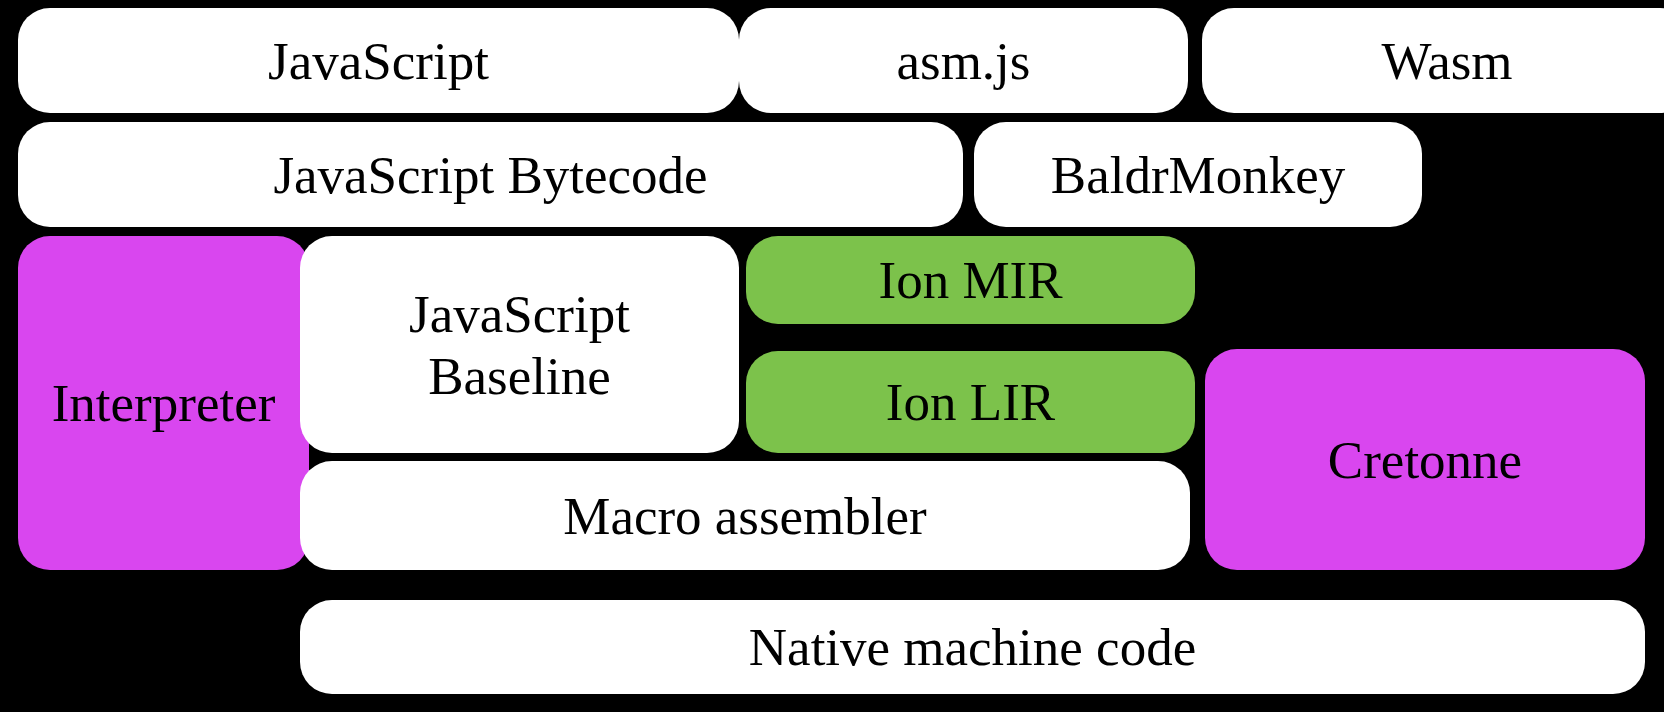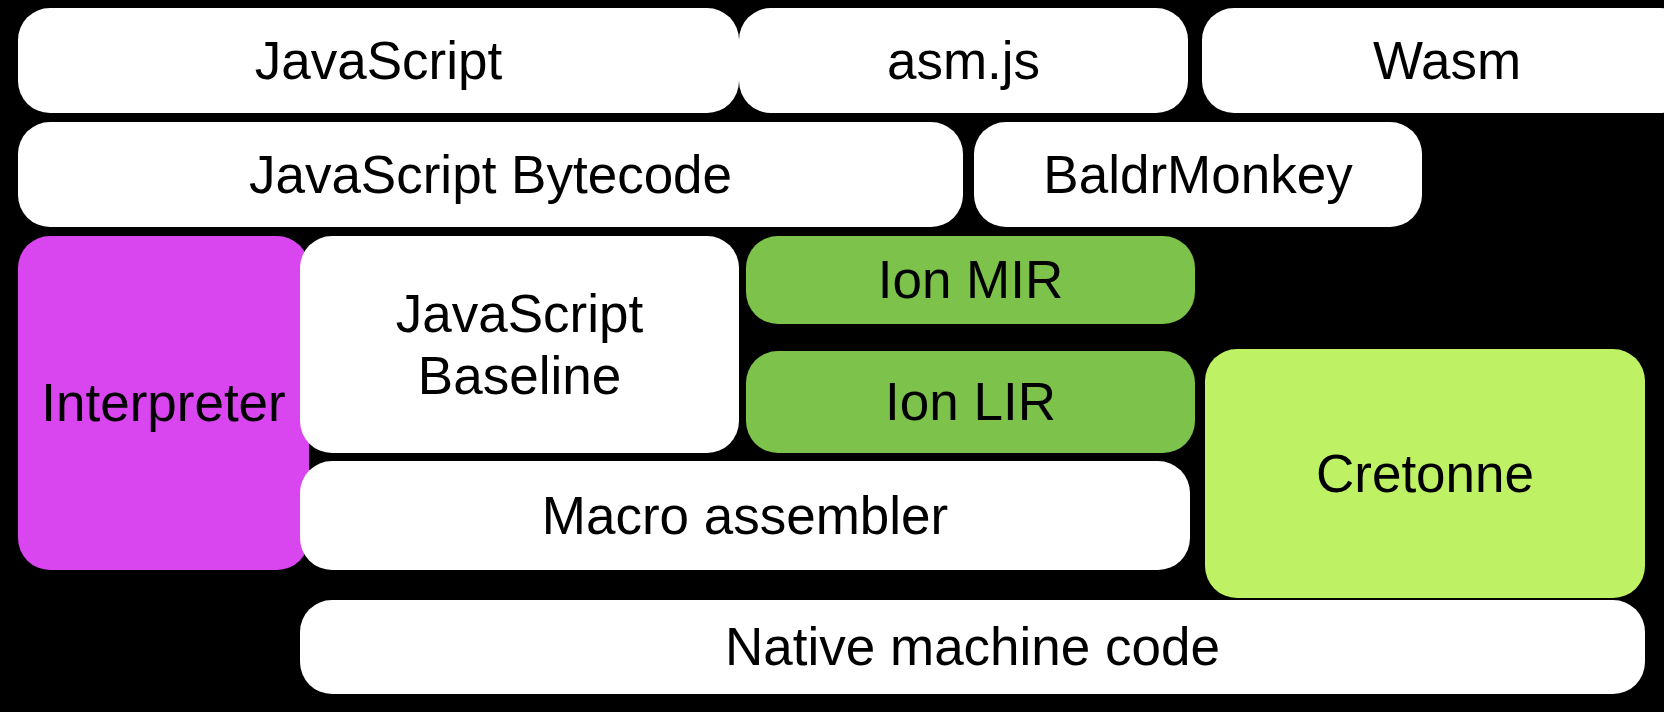--- a/index.html
+++ b/index.html
@@ -5,21 +5,21 @@
   html, body {
     margin: 0;
     padding: 0;
     background: #000000;
   }
   .canvas {
     position: relative;
     width: 1664px;
     height: 712px;
     background: #000000;
-    font-family: Liberation Sans, sans-serif;
+    font-family: Liberation Serif, serif;
     overflow: hidden;
   }
   .box {
     position: absolute;
     border-radius: 32px;
     display: flex;
     align-items: center;
     justify-content: center;
     box-sizing: border-box;
   }
@@ -67,21 +67,21 @@
   </div>
 
   <div class="box" style="left: 746px; top: 236px; width: 449px; height: 88px; background: rgb(124, 194, 75);">
     <span class="label">Ion MIR</span>
   </div>
 
   <div class="box" style="left: 746px; top: 351px; width: 449px; height: 102px; background: rgb(124, 194, 75);">
     <span class="label">Ion LIR</span>
   </div>
 
-  <div class="box" style="left: 1205px; top: 349px; width: 440px; height: 249px; background: #bef264;">
+  <div class="box" style="left: 1205px; top: 349px; width: 440px; height: 221px; background: #d946ef;">
     <span class="label">Cretonne</span>
   </div>
 
   <div class="box" style="left: 300px; top: 461px; width: 890px; height: 109px; background: rgb(255, 255, 255);">
     <span class="label">Macro assembler</span>
   </div>
 
   <div class="box" style="left: 300px; top: 600px; width: 1345px; height: 94px; background: rgb(255, 255, 255);">
     <span class="label">Native machine code</span>
   </div>

